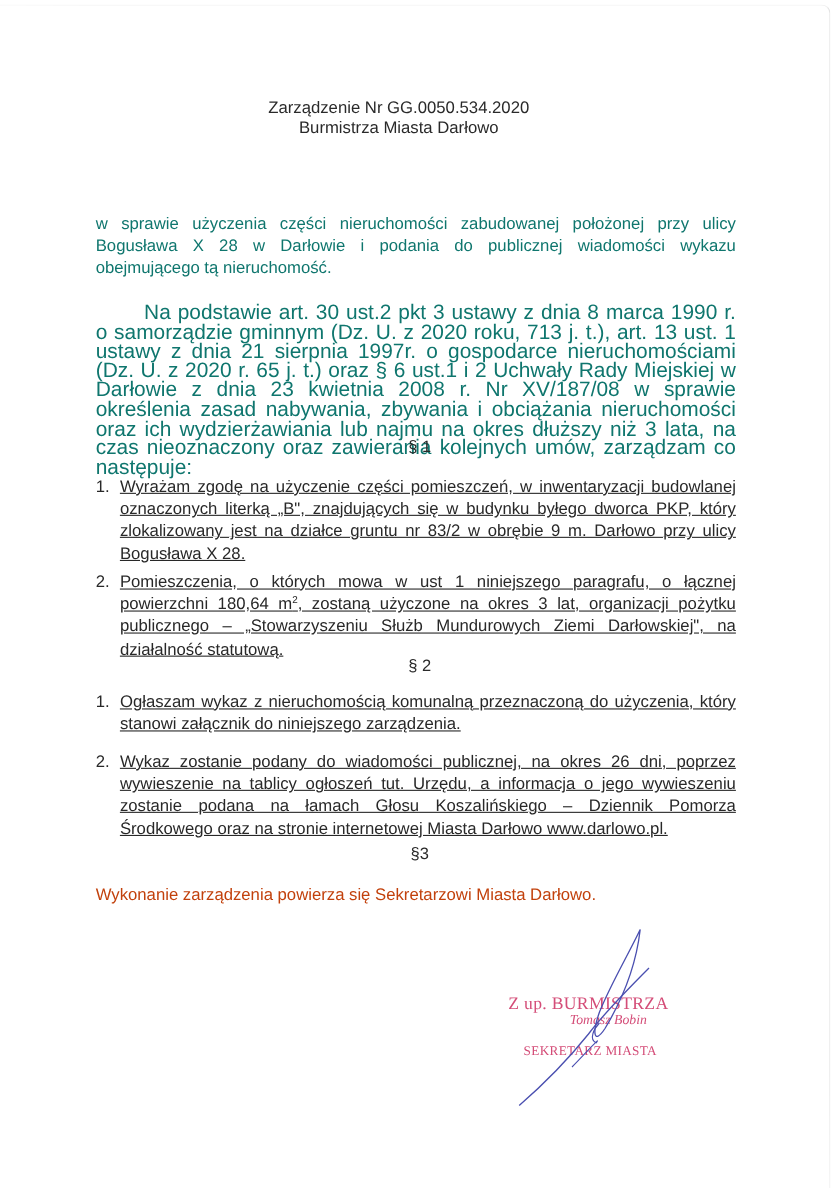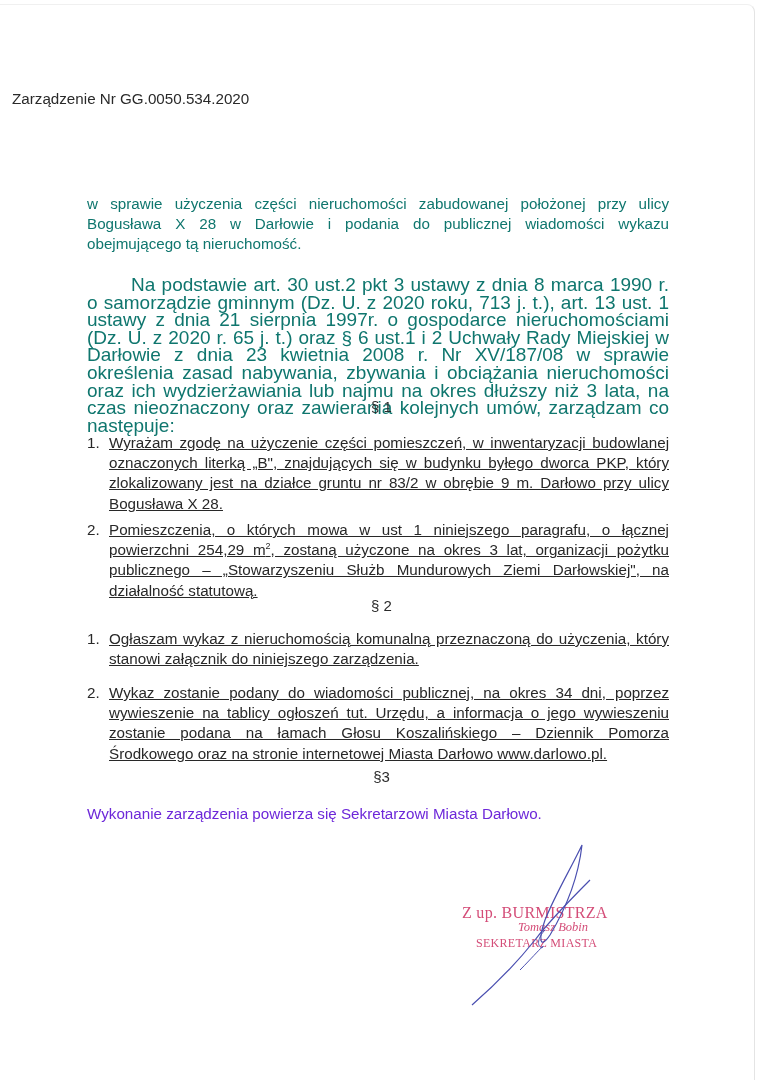--- a/index.html
+++ b/index.html
@@ -5,82 +5,83 @@
   html, body { margin: 0; padding: 0; }
   body {
     width: 763px; height: 1080px; background: #ffffff; position: relative; overflow: hidden;
     font-family: "Liberation Sans", sans-serif; color: #262626;
   }
   .page-edge {
     position: absolute; top: 4px; left: 0; width: 754px; height: 1076px;
     border-right: 1px solid #e4e4e4; border-top: 1px solid #f0f0f0; border-top-right-radius: 8px;
   }
   .header {
-    position: absolute; top: 90px; left: 0; width: 713px; text-align: left;
+    position: absolute; top: 90px; left: 0; width: 713px; text-align: center;
     font-size: 15.2px; line-height: 18px; color: #2a2a2a;
   }
   .header div { margin-left: 12px; }
   .para {
     position: absolute; left: 87px; width: 582px; font-size: 14.6px; line-height: 18.3px;
     text-align: justify; text-align-last: left; color: #0f766e;
   }
   .subject { top: 194px; font-size: 15.2px; line-height: 20px; }
   .basis { top: 276px; font-size: 19px; line-height: 17.6px; }
   .basis .indent { display: inline-block; width: 44px; }
   .section-mark {
     position: absolute; left: 0; width: 763px; text-align: center; font-size: 15px; color: #2a2a2a;
   }
   .item {
     position: absolute; left: 87px; width: 582px; font-size: 15.2px; line-height: 20.2px; color: #282828;
   }
   .item .num { position: absolute; left: 0; top: 0; width: 22px; }
   .item .txt { margin-left: 22px; text-align: justify; text-align-last: left; text-decoration: underline; }
-  .final { position: absolute; top: 805px; left: 87px; font-size: 15.2px; color: #6d28d9; }
+  .final { position: absolute; top: 805px; left: 87px; font-size: 15.2px; color: #c2410c; }
   .stamp { position: absolute; left: 462px; top: 880px; width: 170px; color: #d44d78; font-family: "Liberation Serif", serif; }
   .stamp .s1 { position: absolute; left: 0; top: 24px; font-size: 16px; letter-spacing: 0.3px; }
   .stamp .s2 { position: absolute; left: 56px; top: 40px; font-size: 12.5px; font-style: italic; }
-  .stamp .s3 { position: absolute; left: 14px; top: 56px; font-size: 12px; letter-spacing: 0.3px; }
+  .stamp .s3 { position: absolute; left: 14px; top: 68px; font-size: 12px; letter-spacing: 0.3px; }
   .signature { position: absolute; left: 460px; top: 840px; width: 160px; height: 170px; }
   sup { font-size: 9px; line-height: 0; }
 </style>
 </head>
 <body>
 
 <div class="page-edge"></div>
 
 <div class="header">
   <div>Zarządzenie Nr GG.0050.534.2020</div>
+  <div>Burmistrza Miasta Darłowo</div>
 </div>
 
 <div class="para subject">w sprawie użyczenia części nieruchomości zabudowanej położonej przy ulicy Bogusława X 28 w Darłowie i podania do publicznej wiadomości wykazu obejmującego tą nieruchomość.</div>
 
 <div class="para basis"><span class="indent"></span><span>Na podstawie art. 30 ust.2 pkt 3 ustawy z dnia 8 marca 1990 r. o samorządzie gminnym (Dz. U. z 2020 roku, 713 j. t.), art. 13 ust. 1 ustawy z dnia 21 sierpnia 1997r. o gospodarce nieruchomościami (Dz. U. z 2020 r. 65 j. t.) oraz § 6 ust.1 i 2 Uchwały Rady Miejskiej w Darłowie z dnia 23 kwietnia 2008 r. Nr XV/187/08 w sprawie określenia zasad nabywania, zbywania i obciążania nieruchomości oraz ich wydzierżawiania lub najmu na okres dłuższy niż 3 lata, na czas nieoznaczony oraz zawierania kolejnych umów, zarządzam co następuje:</span></div>
 
 <div class="section-mark" style="top:398px;">§ 1</div>
 
 <div class="item" style="top:433px;">
   <span class="num">1.</span>
   <div class="txt">Wyrażam zgodę na użyczenie części pomieszczeń, w inwentaryzacji budowlanej oznaczonych literką „B", znajdujących się w budynku byłego dworca PKP, który zlokalizowany jest na działce gruntu nr 83/2 w obrębie 9 m. Darłowo przy ulicy Bogusława X 28.</div>
 </div>
 
 <div class="item" style="top:520px;">
   <span class="num">2.</span>
-  <div class="txt"><span>Pomieszczenia, o których mowa w ust 1 niniejszego paragrafu, o łącznej powierzchni 254,29 m</span><sup>2</sup><span>, zostaną użyczone na okres 3 lat, organizacji pożytku publicznego – „Stowarzyszeniu Służb Mundurowych Ziemi Darłowskiej", na działalność statutową.</span></div>
+  <div class="txt"><span>Pomieszczenia, o których mowa w ust 1 niniejszego paragrafu, o łącznej powierzchni 180,64 m</span><sup>2</sup><span>, zostaną użyczone na okres 3 lat, organizacji pożytku publicznego – „Stowarzyszeniu Służb Mundurowych Ziemi Darłowskiej", na działalność statutową.</span></div>
 </div>
 
 <div class="section-mark" style="top:597px;">§ 2</div>
 
 <div class="item" style="top:629px;">
   <span class="num">1.</span>
   <div class="txt">Ogłaszam wykaz z nieruchomością komunalną przeznaczoną do użyczenia, który stanowi załącznik do niniejszego zarządzenia.</div>
 </div>
 
 <div class="item" style="top:683px;">
   <span class="num">2.</span>
-  <div class="txt">Wykaz zostanie podany do wiadomości publicznej, na okres 34 dni, poprzez wywieszenie na tablicy ogłoszeń tut. Urzędu, a informacja o jego wywieszeniu zostanie podana na łamach Głosu Koszalińskiego – Dziennik Pomorza Środkowego oraz na stronie internetowej Miasta Darłowo www.darlowo.pl.</div>
+  <div class="txt">Wykaz zostanie podany do wiadomości publicznej, na okres 26 dni, poprzez wywieszenie na tablicy ogłoszeń tut. Urzędu, a informacja o jego wywieszeniu zostanie podana na łamach Głosu Koszalińskiego – Dziennik Pomorza Środkowego oraz na stronie internetowej Miasta Darłowo www.darlowo.pl.</div>
 </div>
 
 <div class="section-mark" style="top:768px;">§3</div>
 
 <div class="final">Wykonanie zarządzenia powierza się Sekretarzowi Miasta Darłowo.</div>
 
 <div class="stamp">
   <div class="s1">Z up. BURMISTRZA</div>
   <div class="s2">Tomasz Bobin</div>
   <div class="s3">SEKRETARZ MIASTA</div>

